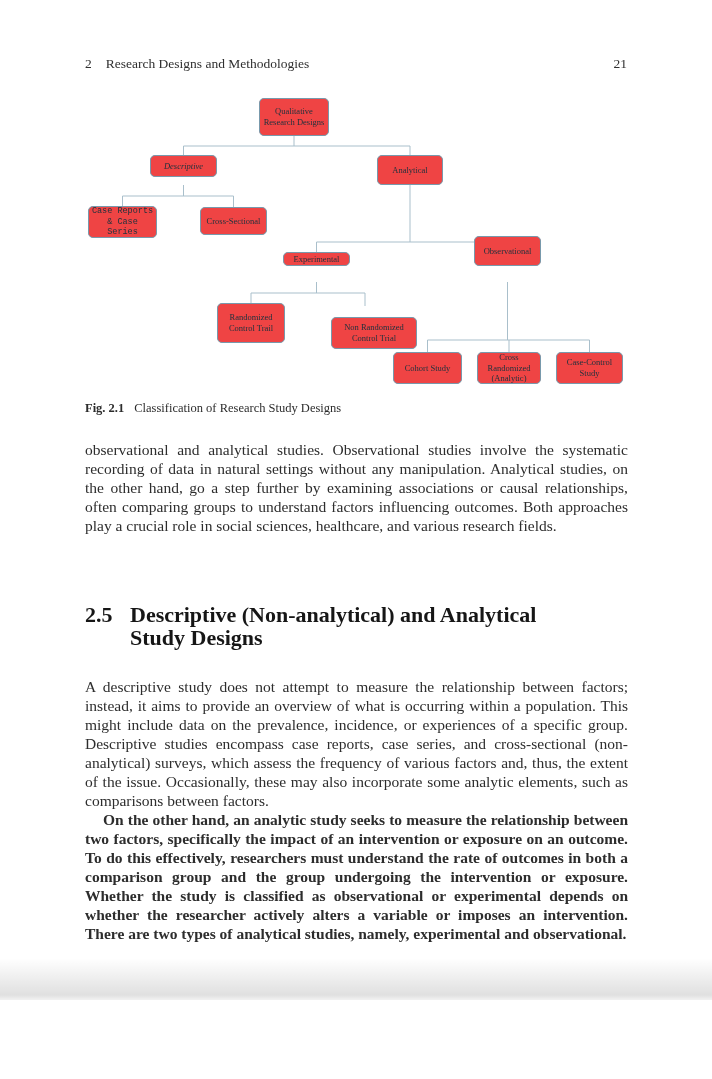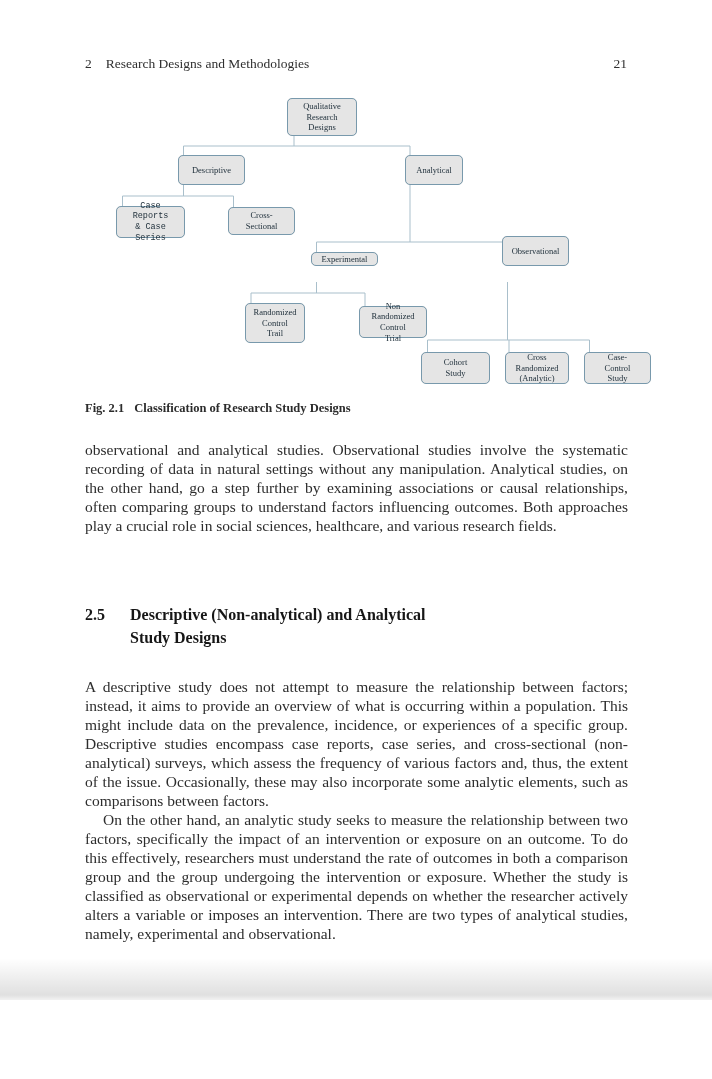--- a/index.html
+++ b/index.html
@@ -9,50 +9,50 @@
 
   
   .runhead { position:absolute; top:56px; left:85px; right:85px;
              font-size:13.5px; color:#2f2f2f; display:flex; justify-content:space-between; }
   .runhead .chnum { margin-right:14px; }
   .runhead-left { display:flex; }
 
   
   .fig { position:absolute; left:85px; top:95px; width:545px; height:300px; }
   .fig svg.connectors { position:absolute; left:0; top:0; }
-  .node { position:absolute; background:#e5e5e5; border:1px solid #7899ac;
+  .node { position:absolute; background:#ef4444; border:1px solid #7899ac;
           border-radius:5px; color:#22323d; font-size:8.5px; line-height:1.25;
           display:flex; align-items:center; justify-content:center; text-align:center;
-          padding:1px 18px; box-shadow:0 0 0.5px rgba(0,0,0,.15);margin-left:28px; }
+          padding:1px 2px; box-shadow:0 0 0.5px rgba(0,0,0,.15); }
   .n-root   { left:174px; top:3px;   width:70px; height:38px; }
-  .n-desc   { left:65px;  top:60px;  width:67px; height:30px; }
-  .n-anal   { left:292px; top:60px;  width:58px; height:30px; }
+  .n-desc   { left:65px;  top:60px;  width:67px; height:22px;font-style:italic; }
+  .n-anal   { left:292px; top:60px;  width:66px; height:30px; }
   .n-case   { left:3px;   top:111px; width:69px; height:32px;font-family:Liberation Mono, monospace; }
   .n-cross  { left:115px; top:112px; width:67px; height:28px; }
   .n-exp    { left:198px; top:157px; width:67px; height:14px; }
   .n-obs    { left:389px; top:141px; width:67px; height:30px; }
-  .n-rct    { left:132px; top:208px; width:60px; height:40px; }
-  .n-nrct   { left:246px; top:211px; width:68px; height:32px; }
+  .n-rct    { left:132px; top:208px; width:68px; height:40px; }
+  .n-nrct   { left:246px; top:222px; width:86px; height:32px; }
   .n-cohort { left:308px; top:257px; width:69px; height:32px; }
   .n-csa    { left:392px; top:257px; width:64px; height:32px; }
   .n-cc     { left:471px; top:257px; width:67px; height:32px; }
 
   .caption { position:absolute; left:85px; top:401px; width:545px;
-             font-size:12.5px; color:#2c2c2c;font-weight:bold; }
+             font-size:12.5px; color:#2c2c2c; }
   .caption b { margin-right:10px; }
 
   
   .bodytext { position:absolute; left:85px; width:543px; font-size:15.5px;
               line-height:19px; color:#2d2d2d; text-align:justify; }
   .p1 { top:440px; }
   .heading { position:absolute; left:85px; top:603px; width:543px; display:flex;
-             font-weight:bold; font-size:16px; line-height:23px; color:#161616; }
+             font-weight:bold; font-size:22px; line-height:23px; color:#161616; }
   .heading .secnum { width:45px; flex:none; }
   .p2 { top:677px; }
-  .p3-indent { text-indent:18px; }
+  .p3-indent { text-indent:18px;font-weight:bold; }
 
   
   .shade { position:absolute; left:0; top:958px; width:712px; height:42px;
            background:linear-gradient(to bottom, rgba(0,0,0,0) 0%, rgba(0,0,0,0.12) 88%, rgba(0,0,0,0.05) 100%); }
   .footer { position:absolute; left:0; top:1000px; width:712px; height:79px; background:#ffffff; }
 </style>
 </head>
 <body>
 
 <div class="page">

